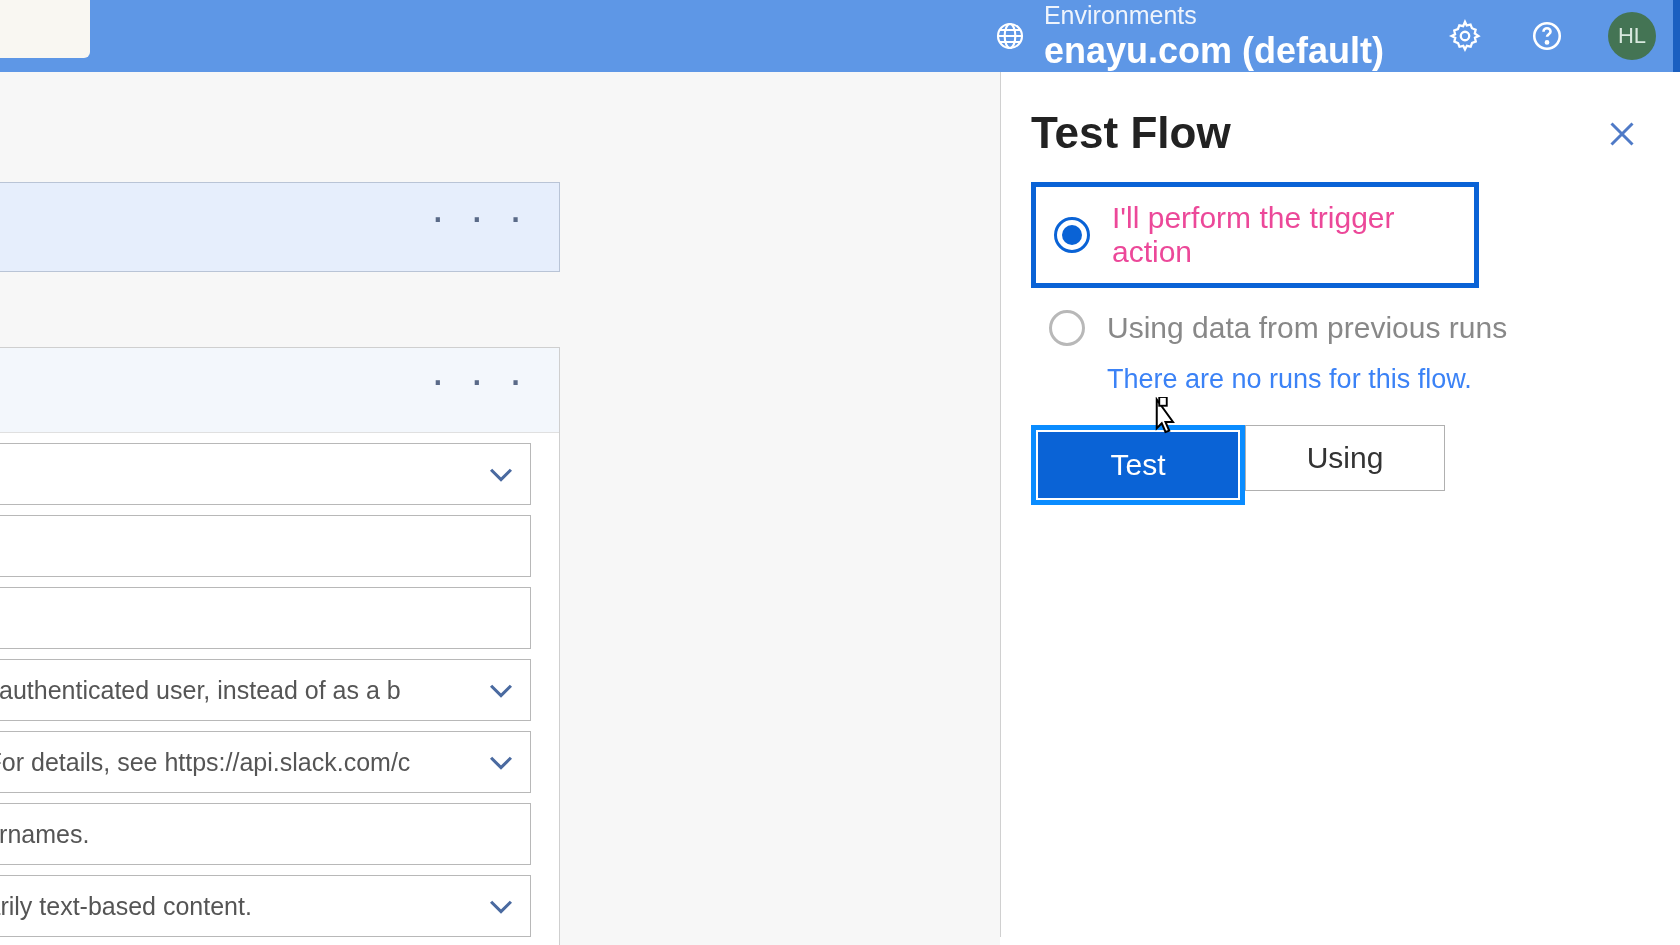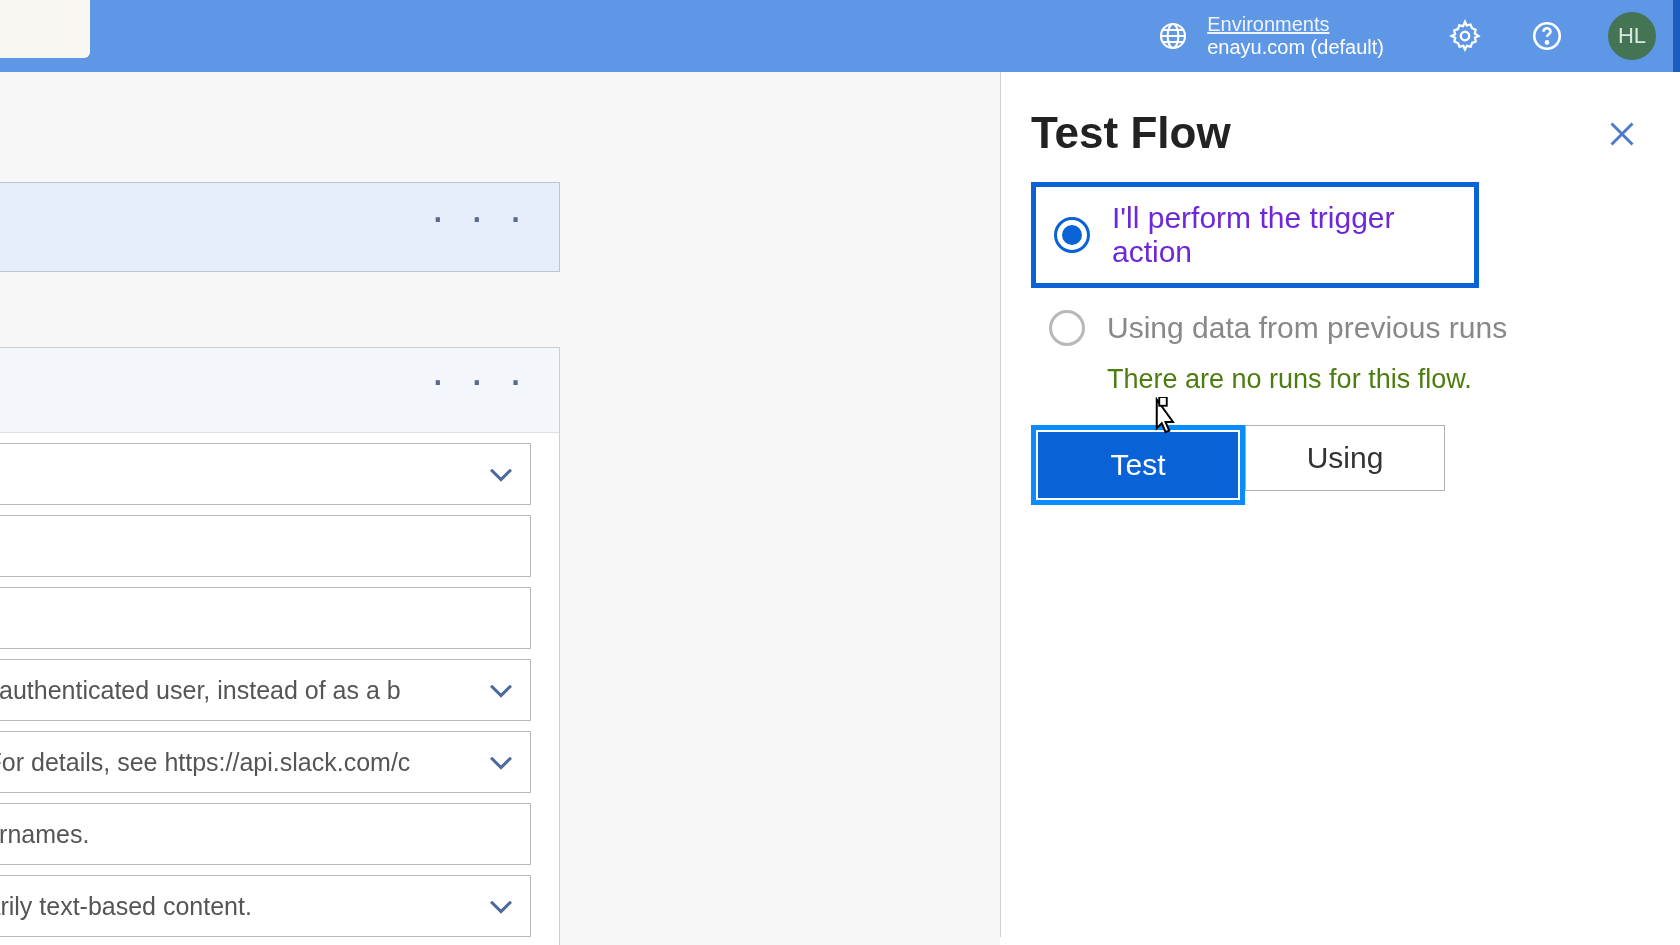--- a/index.html
+++ b/index.html
@@ -30,22 +30,22 @@
       width: 90px;
       height: 58px;
       background: #f9f7f2;
       border-radius: 0 0 6px 0;
     }
     .globe-icon {
       width: 32px; height: 32px; color: #fff; margin-right: 18px;
     }
     .globe-icon svg { width: 100%; height: 100%; }
     .env-block { color: #fff; margin-right: 40px; }
-    .env-label { font-size: 20px; font-weight: 400; opacity: 0.9; text-decoration: underline; }
-    .env-name { font-size: 20px; font-weight: 400; }
+    .env-label { font-size: 25px; font-weight: 400; opacity: 0.9; }
+    .env-name { font-size: 36px; font-weight: 700; }
     .header-icon {
       width: 34px; height: 34px; color: #fff; margin: 0 24px; cursor: pointer;
     }
     .header-icon svg { width: 100%; height: 100%; }
     .avatar {
       width: 48px; height: 48px; border-radius: 50%;
       background: #447454; color: #d8e8de;
       display: flex; align-items: center; justify-content: center;
       font-size: 22px; font-weight: 500; margin-left: 20px;
     }
@@ -142,21 +142,21 @@
       color: #4f7ac7;
       cursor: pointer;
     }
     .close-x svg { width: 100%; height: 100%; }
 
     .radio-row {
       display: flex;
       align-items: center;
       padding: 14px 18px;
       font-size: 30px;
-      color: #6d28d9;
+      color: #ec4899;
     }
     .radio-row.highlight {
       border: 5px solid #0a63d6;
       width: 448px;
     }
     .radio-circle {
       width: 36px; height: 36px; border-radius: 50%;
       border: 3px solid #0a63d6;
       display: flex; align-items: center; justify-content: center;
       margin-right: 22px;
@@ -165,21 +165,21 @@
     .radio-circle.checked::after {
       content: "";
       width: 20px; height: 20px; border-radius: 50%;
       background: #0a63d6;
     }
     .radio-circle.disabled { border-color: #b8b8b8; }
     .radio-row.disabled { color: #888; text-align: right; }
 
     .no-runs {
       font-size: 27px;
-      color: #4d7c0f;
+      color: #3b82f6;
       margin-left: 76px;
       margin-top: 4px;
     }
 
     .button-row {
       display: flex;
       margin-top: 30px;
     }
     .btn-highlight {
       border: 5px solid #0a8cff;

